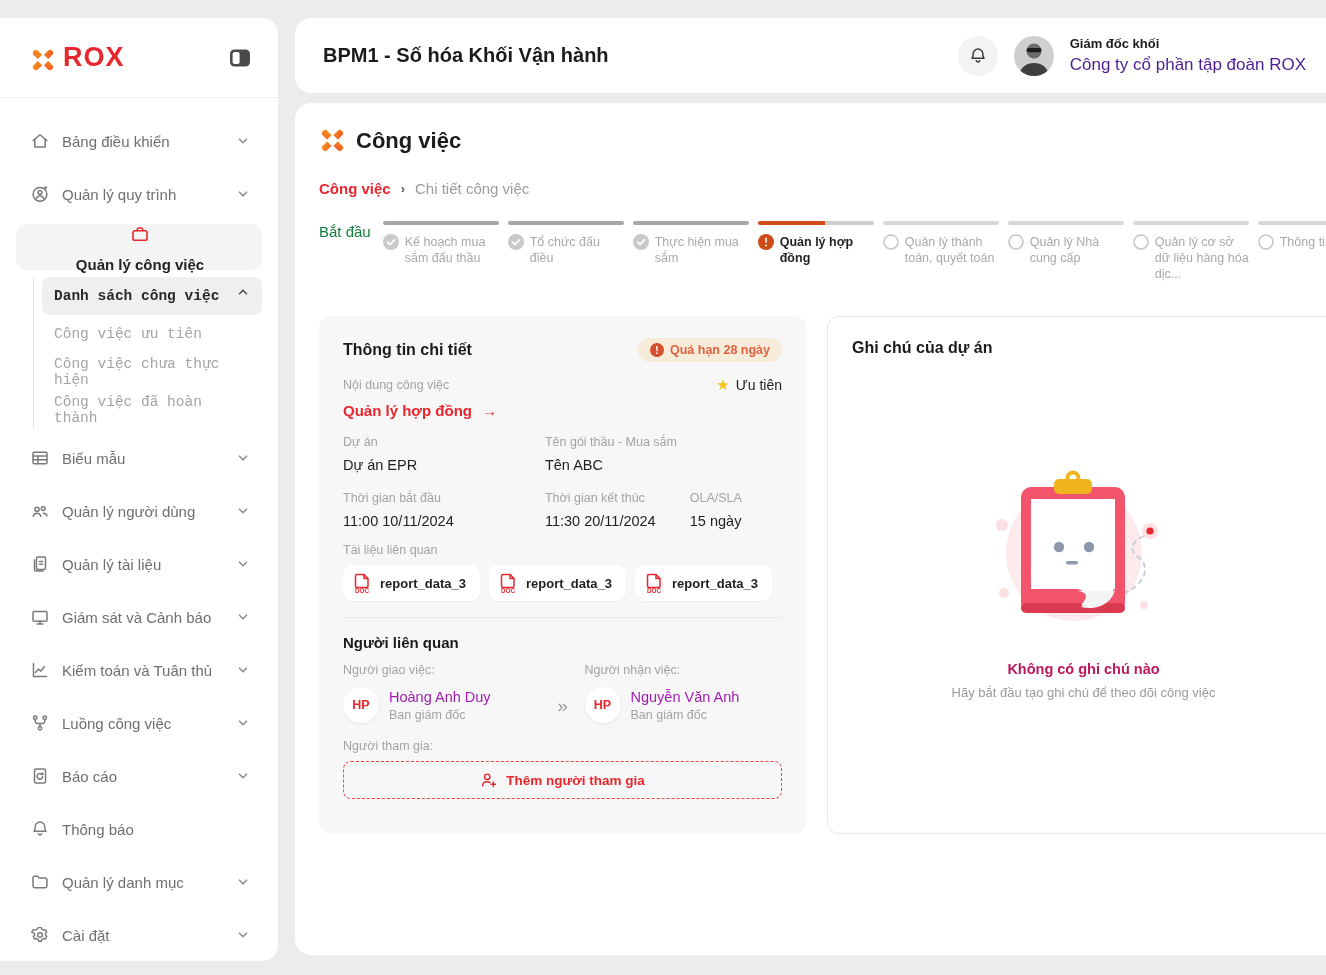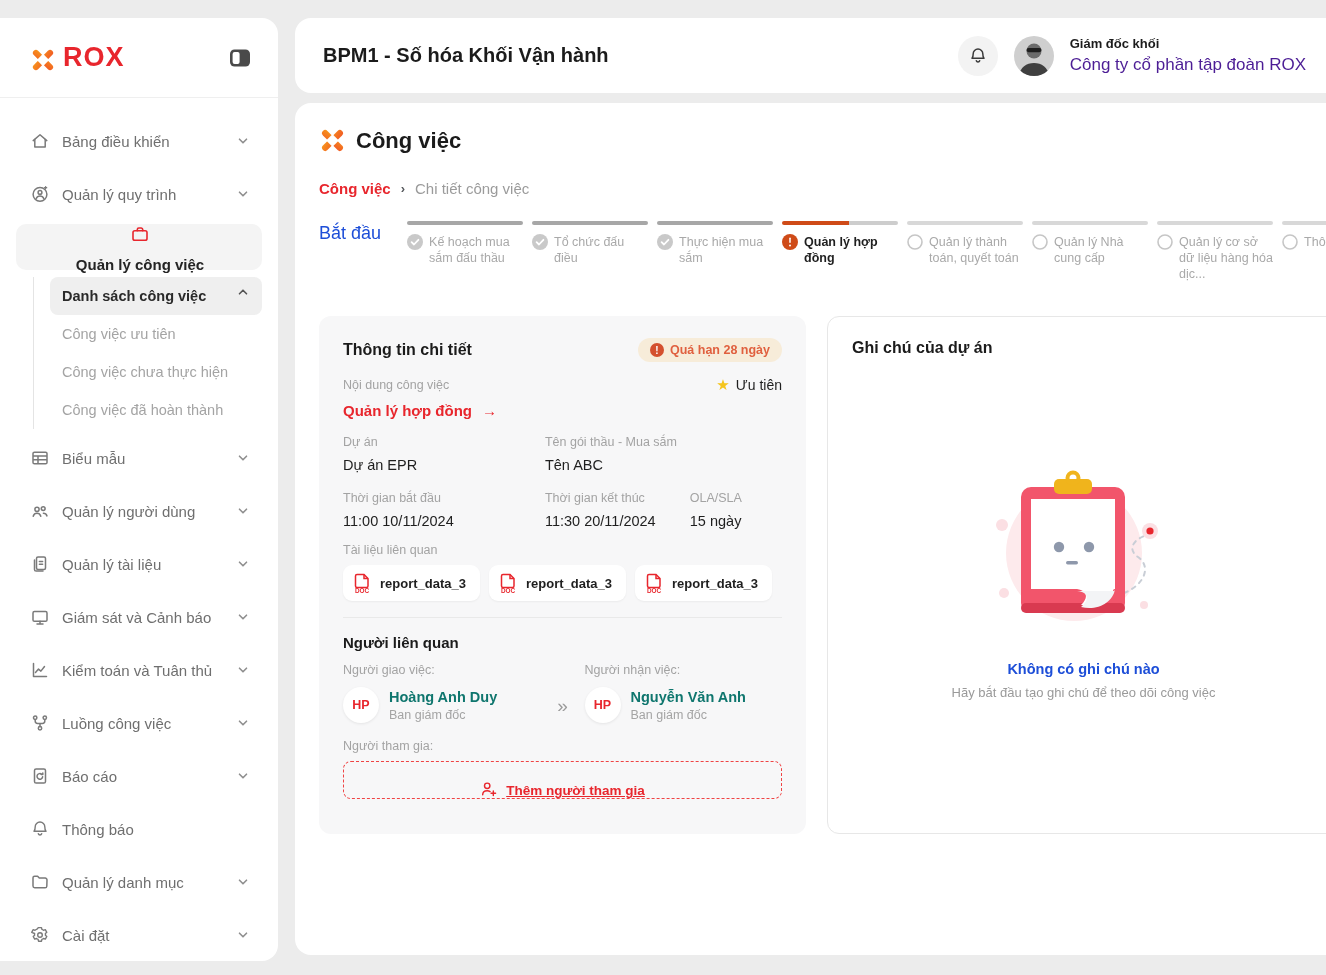--- a/index.html
+++ b/index.html
@@ -16,21 +16,21 @@
     background:#fff; border-radius:0 16px 16px 0; overflow:hidden; }
   .sidebar-header { height:80px; display:flex; align-items:center; justify-content:space-between;
     padding:0 26px 0 30px; border-bottom:1px solid #efefef; }
   .logo { display:flex; align-items:flex-end; gap:7px; cursor:pointer; }
   .logo-text { font-size:27px; font-weight:800; letter-spacing:1px; color:#e8262d; }
   .menu { padding:20px 16px 0; }
   .menu-item { height:46px; margin-bottom:7px; display:flex; align-items:center; gap:12px;
     padding:0 12px 0 14px; border-radius:10px; color:#6f6f6f; font-size:15px; cursor:pointer; }
   .menu-item .chev { margin-left:auto; }
   .menu-item.active { background:#f4f4f4; color:#242424; font-weight:700;flex-direction:column; }
-  .submenu { margin:0 0 6px 17px; border-left:1px solid #e4e4e4; padding-left:16px; }
+  .submenu { margin:0 0 6px 17px; border-left:1px solid #e4e4e4; padding-left:8px;font-family:Liberation Mono, monospace; }
   .sub-item { height:38px; display:flex; align-items:center; font-size:14.5px; color:#a4a4a4;
     padding:0 12px; border-radius:8px; cursor:pointer; }
   .sub-item.active { background:#efefef; color:#2a2a2a; font-weight:600; }
 
   
   .topbar { position:absolute; left:295px; top:18px; right:-20px; height:75px; background:#fff;
     border-radius:16px; display:flex; align-items:center; padding:0 40px 0 28px; }
   .topbar-title { font-size:20px; font-weight:700; color:#1b1b1b; }
   .topbar-right { margin-left:auto; display:flex; align-items:center; gap:16px; }
   .bell-btn { width:40px; height:40px; border-radius:50%; background:#f3f3f3;
@@ -45,21 +45,21 @@
     border-radius:16px; padding:24px 0 0 24px; overflow:hidden; }
   .page-title-row { display:flex; align-items:center; gap:10px; }
   .page-title { font-size:22px; font-weight:700; color:#1b1b1b; }
   .breadcrumb { margin-top:26px; display:flex; align-items:center; gap:10px; font-size:15px; }
   .bc-root { color:#e8262d; font-weight:600; cursor:pointer; }
   .bc-sep { color:#55585c; font-size:13px; font-weight:700; }
   .bc-current { color:#9b9b9b; }
 
   
   .stepper { margin-top:24px; display:flex; align-items:flex-start; white-space:nowrap; }
-  .step-start { font-size:18px; color:#1d4ed8; margin:2px 26px 0 0; flex:0 0 auto; }
+  .step-start { font-size:15px; color:#15803d; margin:2px 12px 0 0; flex:0 0 auto; }
   .step { flex:0 0 125px; padding-right:9px; }
   .step .bar { height:3.5px; border-radius:2px; background:#d8d8d8; }
   .step.done .bar { background:#a7a7a7; }
   .step.active .bar { background:linear-gradient(90deg,#cf4b18 0 58%, #cdcdcd 58% 100%); }
   .step-row { margin-top:9px; display:flex; gap:6px; align-items:flex-start; }
   .step-label { font-size:12.5px; color:#a9a9a9; line-height:1.3; white-space:normal; }
   .step.active .step-label { color:#1f1f1f; font-weight:700; }
   .step-ico { flex:0 0 16px; margin-top:0; }
 
   
@@ -88,32 +88,32 @@
   .chip { background:#fff; border-radius:9px; padding:8px 14px 8px 10px; display:flex;
     align-items:center; gap:8px; font-size:13px; font-weight:600; color:#1f1f1f;
     box-shadow:0 1px 2px rgba(0,0,0,.05); cursor:pointer; }
   .divider { margin:16px 0 16px; height:1px; background:#e9e9e9; }
   .section-title { font-size:15px; font-weight:700; color:#1b1b1b; }
   .people-grid { margin-top:12px; display:grid; grid-template-columns:1fr 44px 1fr; }
   .person { margin-top:10px; display:flex; align-items:center; gap:10px; }
   .p-avatar { width:36px; height:36px; border-radius:50%; background:#fff; color:#e8262d;
     font-size:12.5px; font-weight:800; display:flex; align-items:center; justify-content:center;
     box-shadow:0 1px 3px rgba(0,0,0,.08); flex:0 0 auto;text-align:right; }
-  .p-name { font-size:14.5px; font-weight:700; color:#0f766e; }
+  .p-name { font-size:14.5px; font-weight:400; color:#a21caf; }
   .p-role { font-size:12.5px; color:#a4a4a4; margin-top:3px; }
   .handoff { display:flex; align-items:center; justify-content:center; color:#9b9b9b;
     font-size:19px; margin-top:26px; }
   .participants-label { margin-top:16px; }
   .add-participant { margin-top:8px; height:38px; border:1.5px dashed #ef4444; border-radius:8px;
-    display:flex; align-items:flex-end; justify-content:center; gap:8px; color:#e8262d;
-    font-size:13.5px; font-weight:600; cursor:pointer; background:transparent; width:100%;text-decoration:underline; }
+    display:flex; align-items:center; justify-content:center; gap:8px; color:#e8262d;
+    font-size:13.5px; font-weight:600; cursor:pointer; background:transparent; width:100%; }
 
   
   .empty-state { display:flex; flex-direction:column; align-items:center; margin-top:108px; }
-  .empty-title { margin-top:26px; font-size:14.5px; font-weight:700; color:#1d4ed8; }
+  .empty-title { margin-top:26px; font-size:14.5px; font-weight:700; color:#be185d; }
   .empty-sub { margin-top:8px; font-size:13px; color:#9a9a9a; }
 </style>
 </head>
 <body>
 
 <aside class="sidebar">
   <div class="sidebar-header">
     <div class="logo">
       <span>
         <svg width="26" height="26" viewBox="0 0 24 24">

